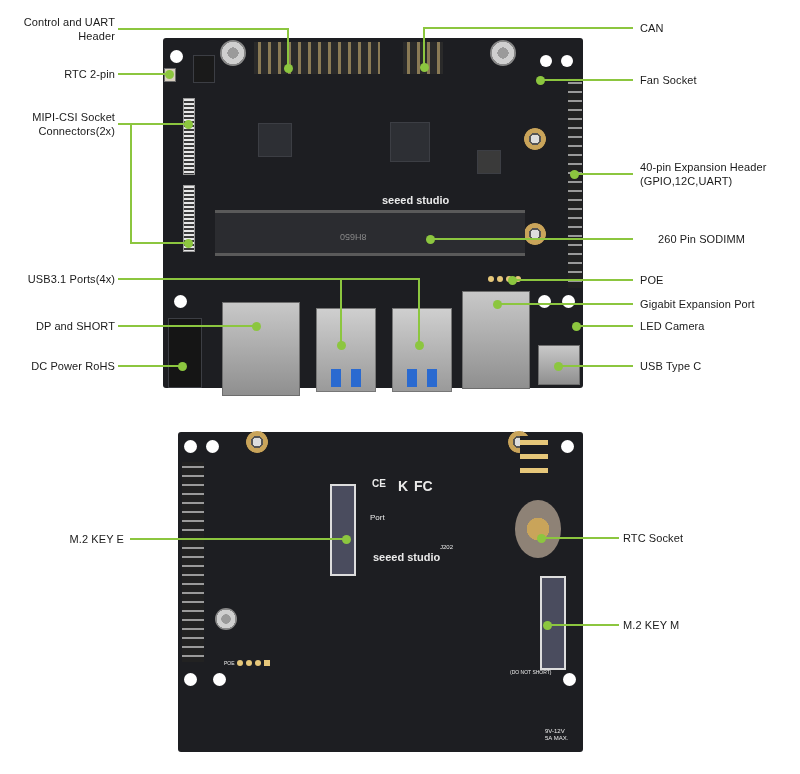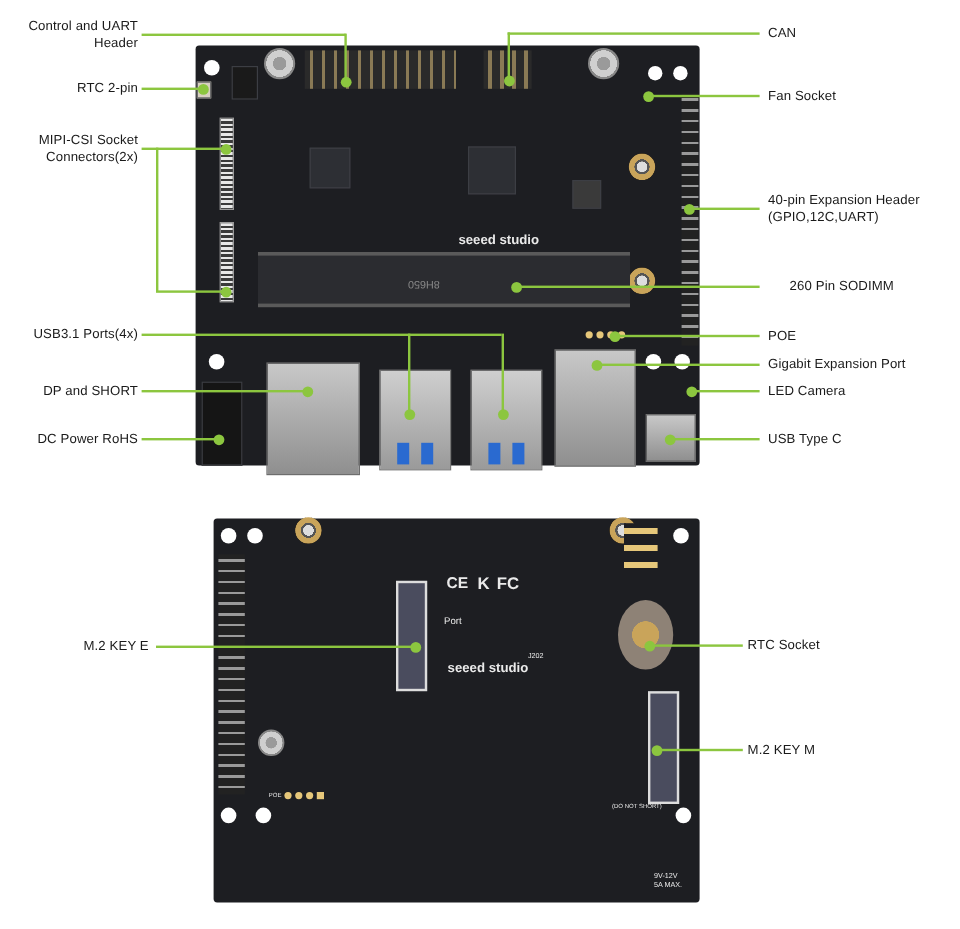--- a/index.html
+++ b/index.html
@@ -163,21 +163,21 @@
 <div class="hole" style="left:563px;top:673px;width:13px;height:13px;"></div>
 
 <div class="pincol" style="left:182px;top:462px;width:22px;height:200px;"></div>
 <div class="pinrow" style="left:520px;top:436px;width:28px;height:44px;background:repeating-linear-gradient(180deg,#1d1e22 0 4px,#e6c77a 4px 9px,#1d1e22 9px 14px);"></div>
 
 <div class="m2" style="left:330px;top:484px;width:22px;height:88px;"></div>
 <div class="m2" style="left:540px;top:576px;width:22px;height:90px;"></div>
 
 <div class="brass" style="left:515px;top:500px;width:46px;height:58px;border-radius:50%;background:radial-gradient(circle,#c9a45a 0 30%,#8e8276 31% 90%,#5a5248 91%);"></div>
 
-<div class="silk" style="left:372px;top:478px;font-size:13px;font-weight:bold;">CE</div>
+<div class="silk" style="left:372px;top:478px;font-size:10px;font-weight:bold;">CE</div>
 <div class="silk" style="left:398px;top:478px;font-size:14px;font-weight:bold;">K</div>
 <div class="silk" style="left:414px;top:478px;font-size:14px;font-weight:bold;">FC</div>
 <div class="silk" style="left:370px;top:513px;font-size:8px;">Port</div>
 <div class="silk" style="left:440px;top:544px;font-size:6px;">J202</div>
 <div class="silk" style="left:373px;top:551px;font-size:11px;font-weight:bold;">seeed studio</div>
 <div class="silk" style="left:510px;top:669px;font-size:5px;">(DO NOT SHORT)</div>
 <div class="silk" style="left:545px;top:728px;font-size:6px;line-height:7px;">
   <span>9V-12V</span><br>
   <span>5A MAX.</span>
 </div>

